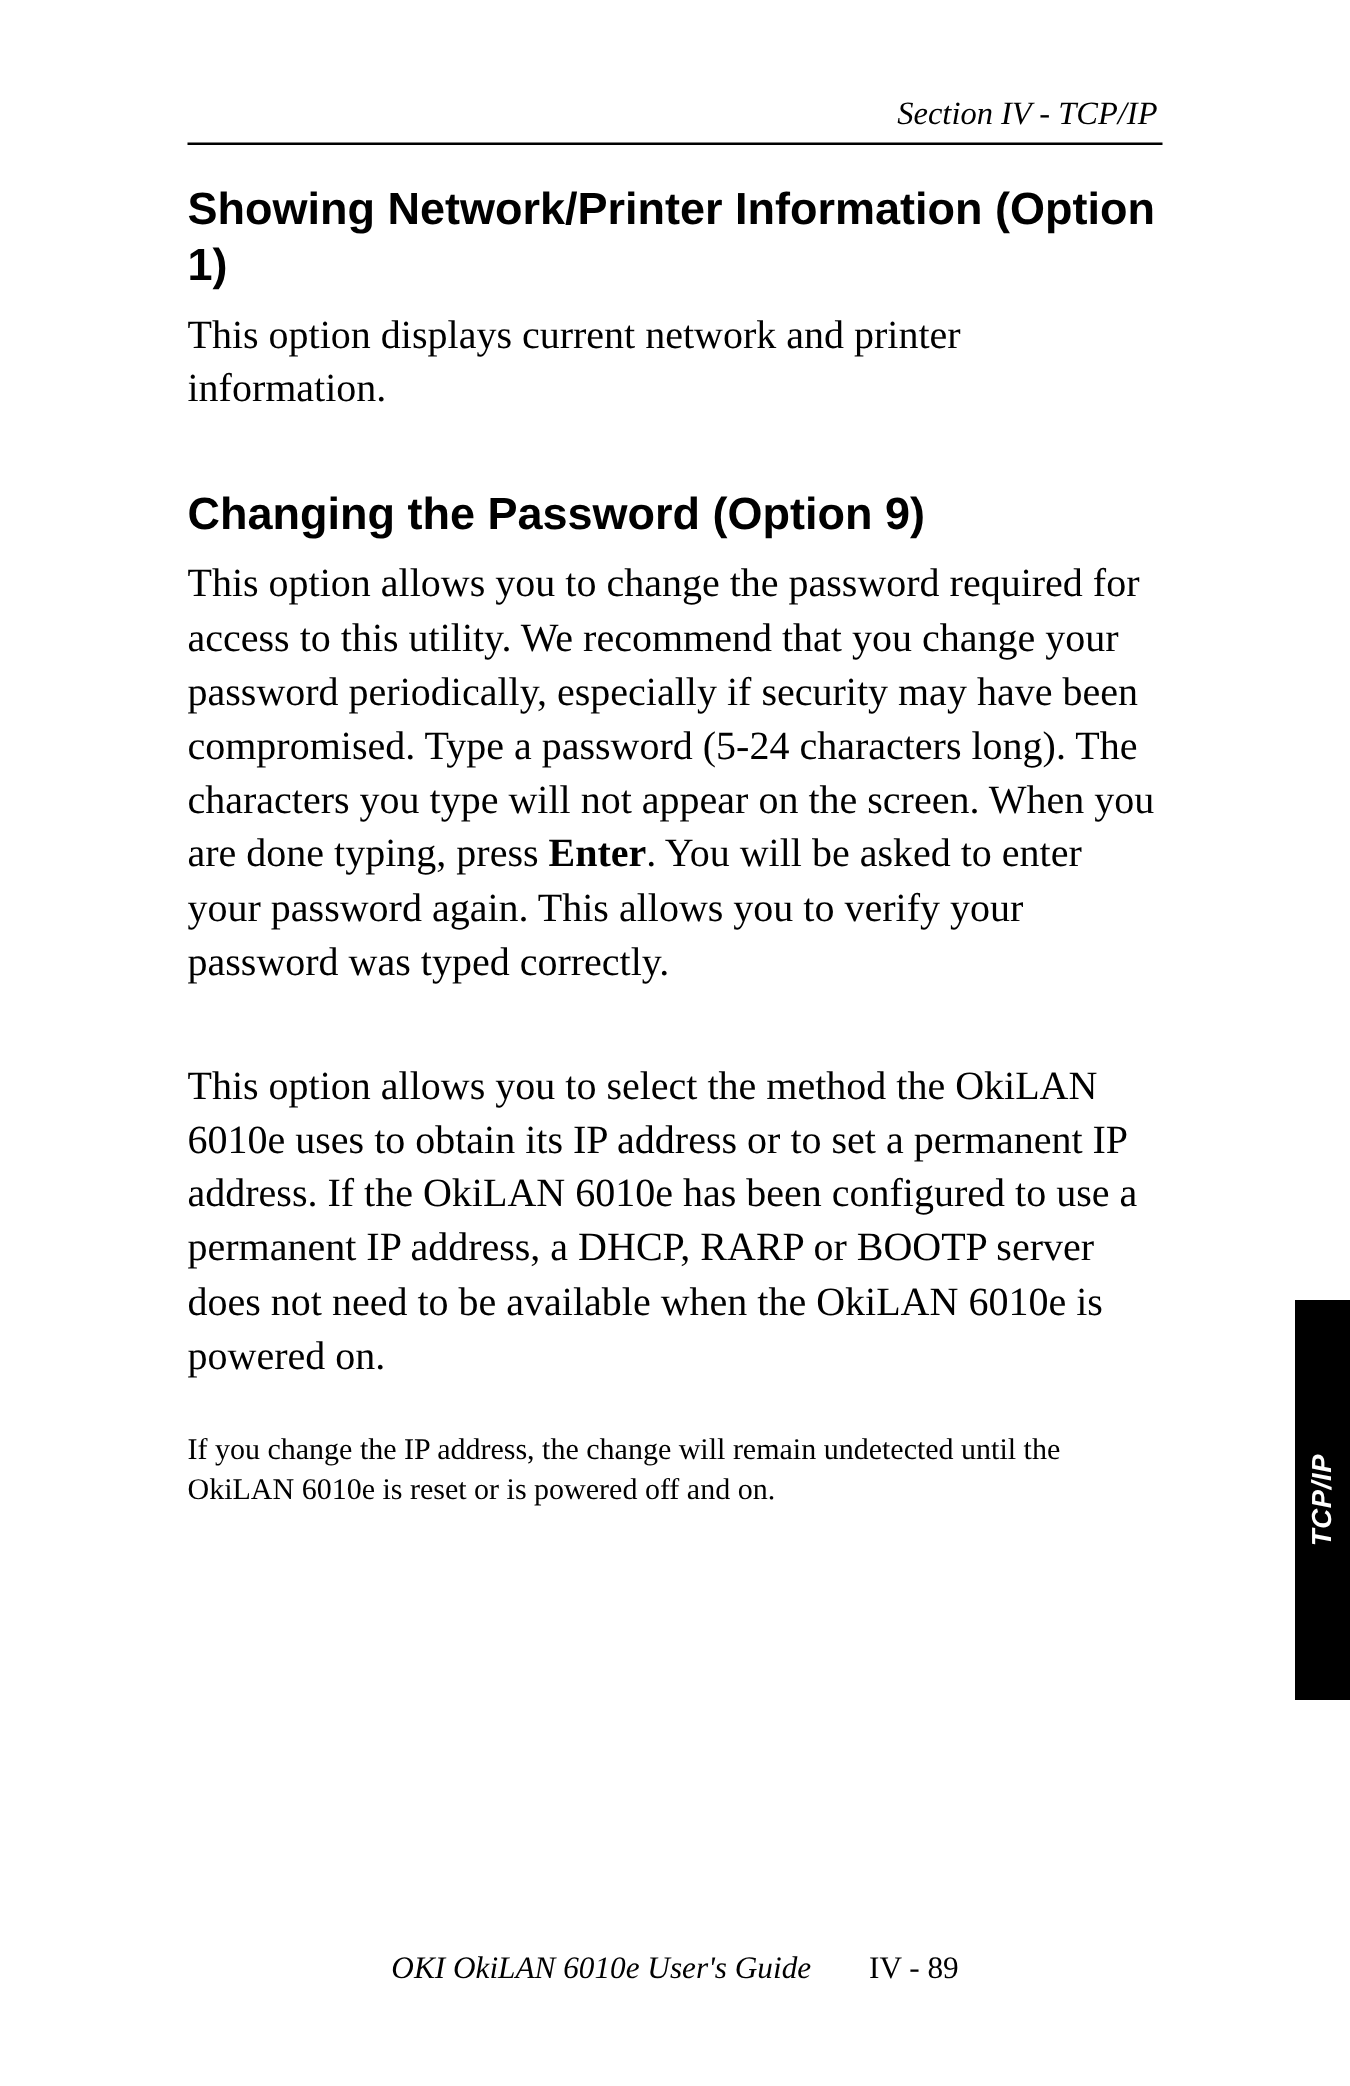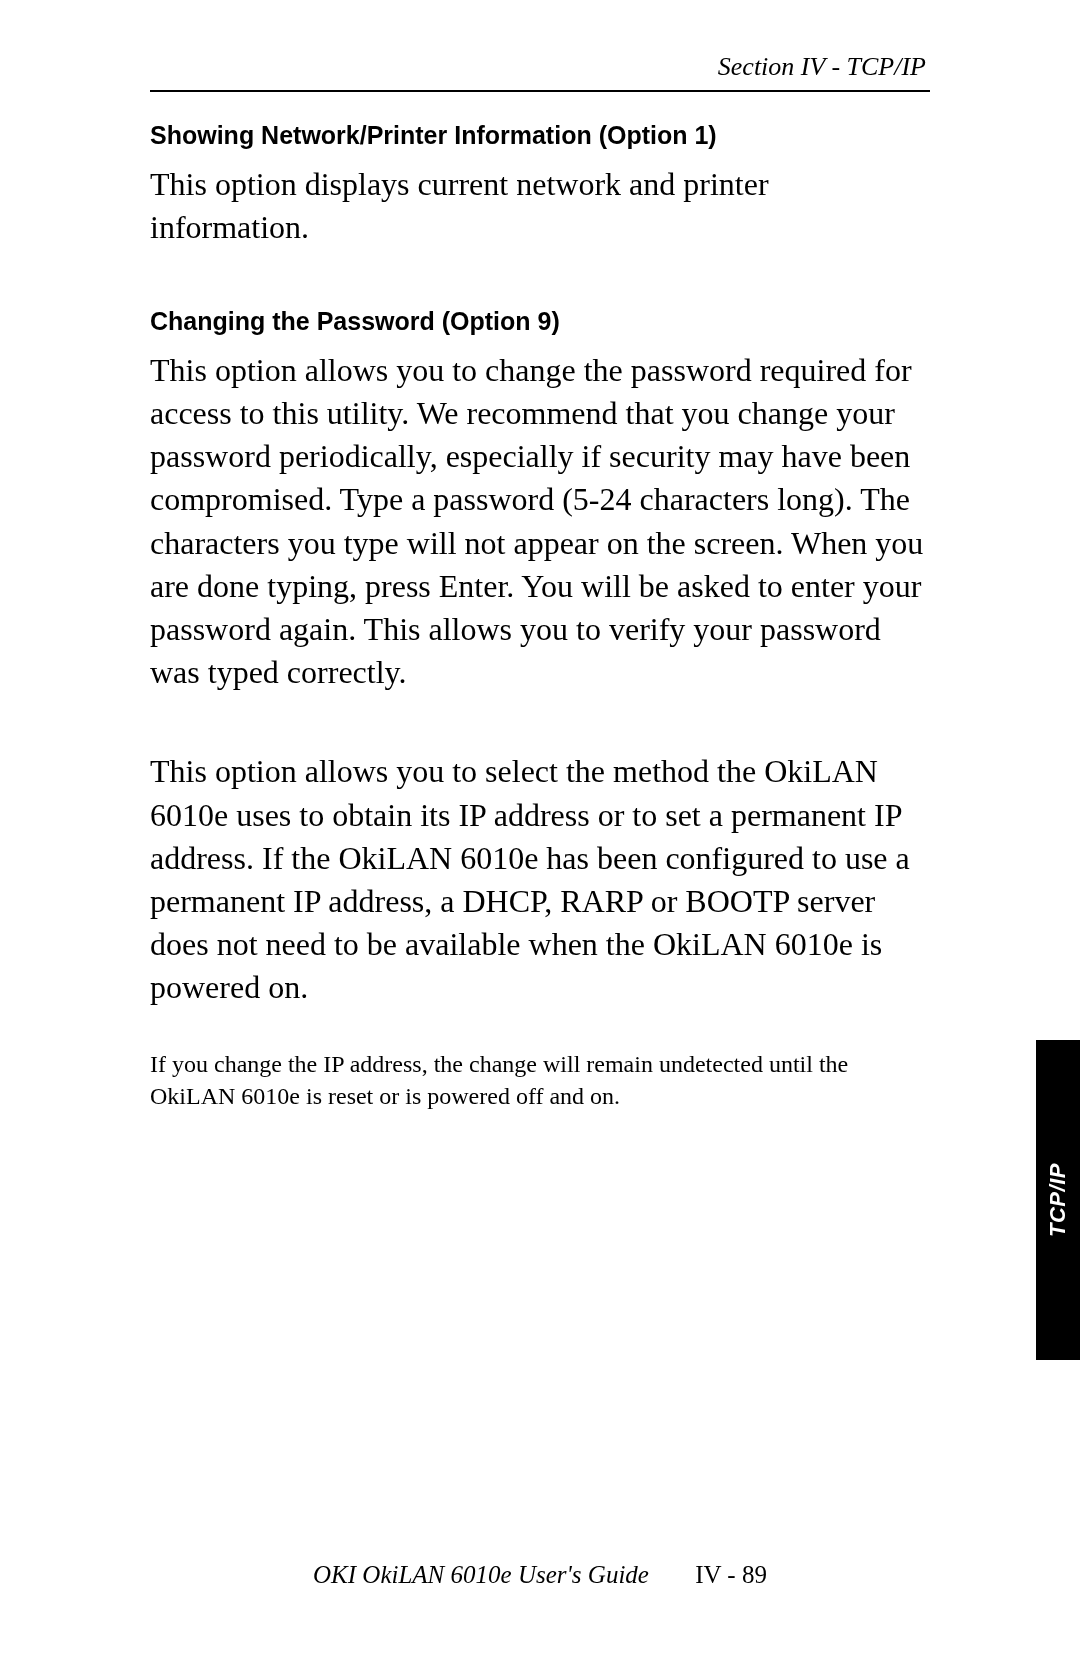--- a/index.html
+++ b/index.html
@@ -8,54 +8,54 @@
       box-sizing: border-box;
     }
     body {
       width: 1080px;
       height: 1669px;
       background: #fff;
       font-family: 'Times New Roman', Times, serif;
       position: relative;
     }
     .page {
-      padding: 52px 150px 80px 150px;
+      padding: 76px 150px 80px 150px;
       height: 100%;
       position: relative;
     }
     .header-section {
       text-align: right;
       font-style: italic;
       font-size: 26px;
       margin-bottom: 8px;
       padding-right: 4px;
     }
     .header-rule {
       border: none;
       border-top: 2px solid #000;
       margin-bottom: 28px;
     }
     .heading {
       font-family: Arial, Helvetica, sans-serif;
       font-weight: bold;
-      font-size: 25px;
+      font-size: 36px;
       line-height: 1.25;
       margin-bottom: 12px;
     }
     .body-text {
       font-size: 32px;
       line-height: 1.35;
       margin-bottom: 38px;
     }
     .body-text-last {
       font-size: 24px;
       line-height: 1.35;
     }
     .bold-inline {
-      font-weight: normal;
+      font-weight: bold;
     }
     .section-gap {
       height: 18px;
     }
     .side-tab {
       position: absolute;
       right: 0;
       top: 1040px;
       width: 44px;
       height: 320px;

